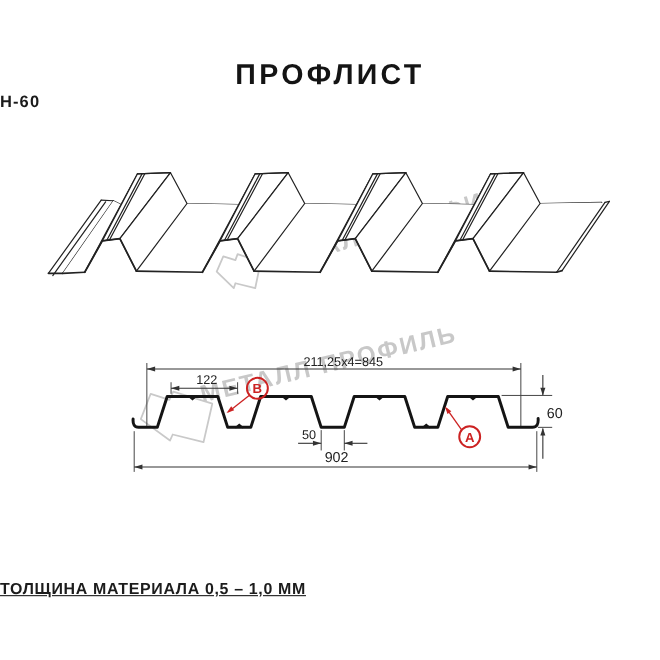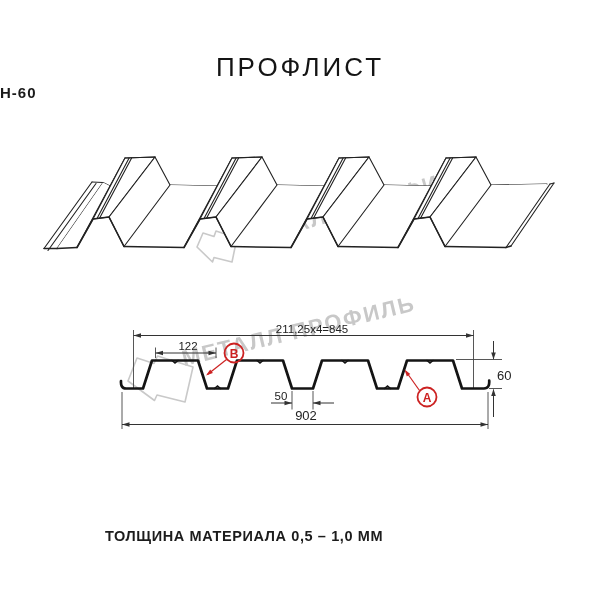--- a/index.html
+++ b/index.html
@@ -2,29 +2,29 @@
 <html><head>
 <meta charset="utf-8">
 <style>
   html,body{margin:0;padding:0;background:#e8e8e8;}
   #canvas{
     position:relative;width:600px;height:600px;background:#ffffff;
     font-family:"Liberation Sans", sans-serif;overflow:hidden;margin:0 auto;
   }
   .title{
     position:absolute;left:0;top:52px;width:600px;text-align:center;
-    font-size:26px;font-weight:400;letter-spacing:3px;color:#141414;
+    font-size:26px;font-weight:700;letter-spacing:3px;color:#141414;
   }
   .subtitle{
     position:absolute;left:0;top:84px;width:600px;
     font-size:15px;font-weight:600;letter-spacing:1px;color:#1a1a1a;
   }
   .footer{
-    position:absolute;left:0;top:528px;width:488px;text-align:center;
-    font-size:14.5px;font-weight:700;letter-spacing:0.6px;color:#1c1c1c;
+    position:absolute;left:0;top:528px;width:488px;text-align:left;
+    font-size:14.5px;font-weight:700;letter-spacing:0.6px;color:#1c1c1c;text-decoration:underline;
   }
   svg{position:absolute;left:0;top:0;}
   .wm-text{font-size:22px;font-weight:700;letter-spacing:2px;fill:#c8c8c8;}
   .dim-text{font-size:11.5px;fill:#222;}
   .dim-text-lg{font-size:13px;fill:#222;}
   .marker-letter{font-size:12px;font-weight:700;}
 </style>
 </head>
 <body>
 

